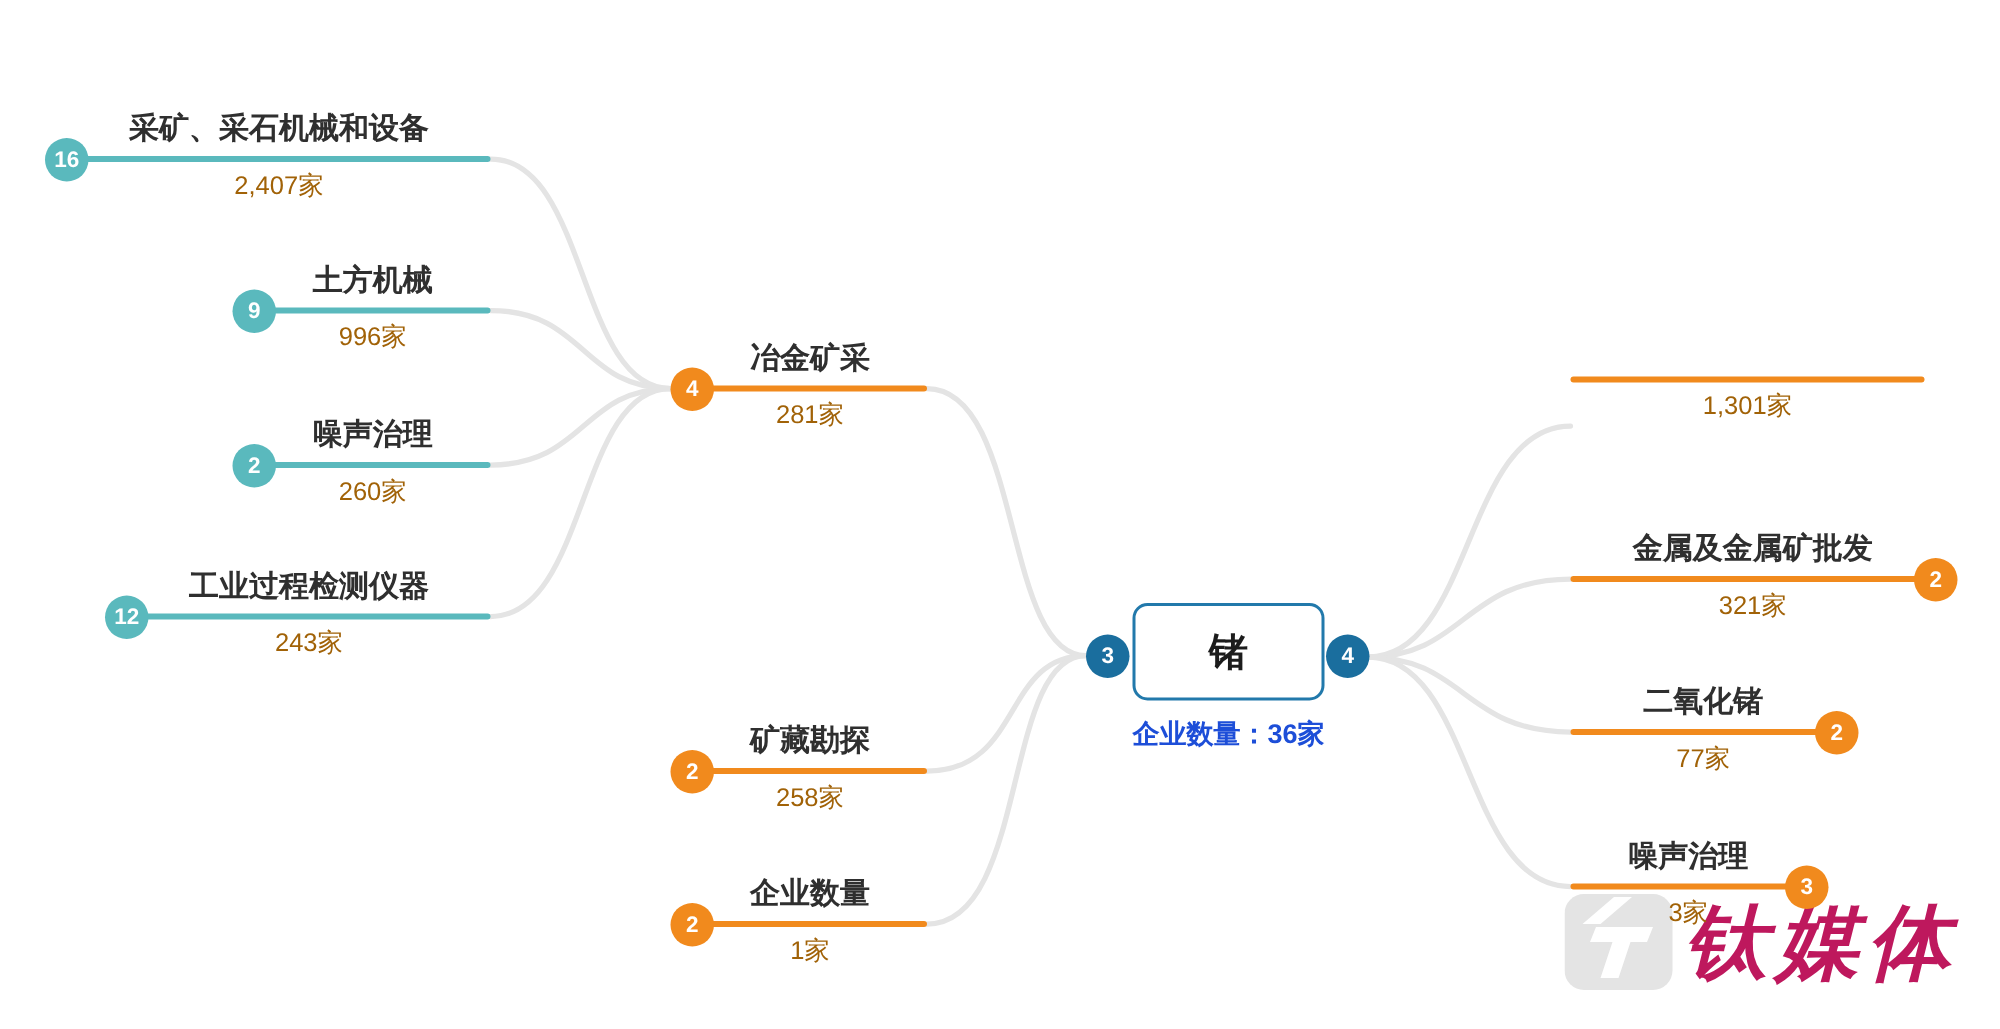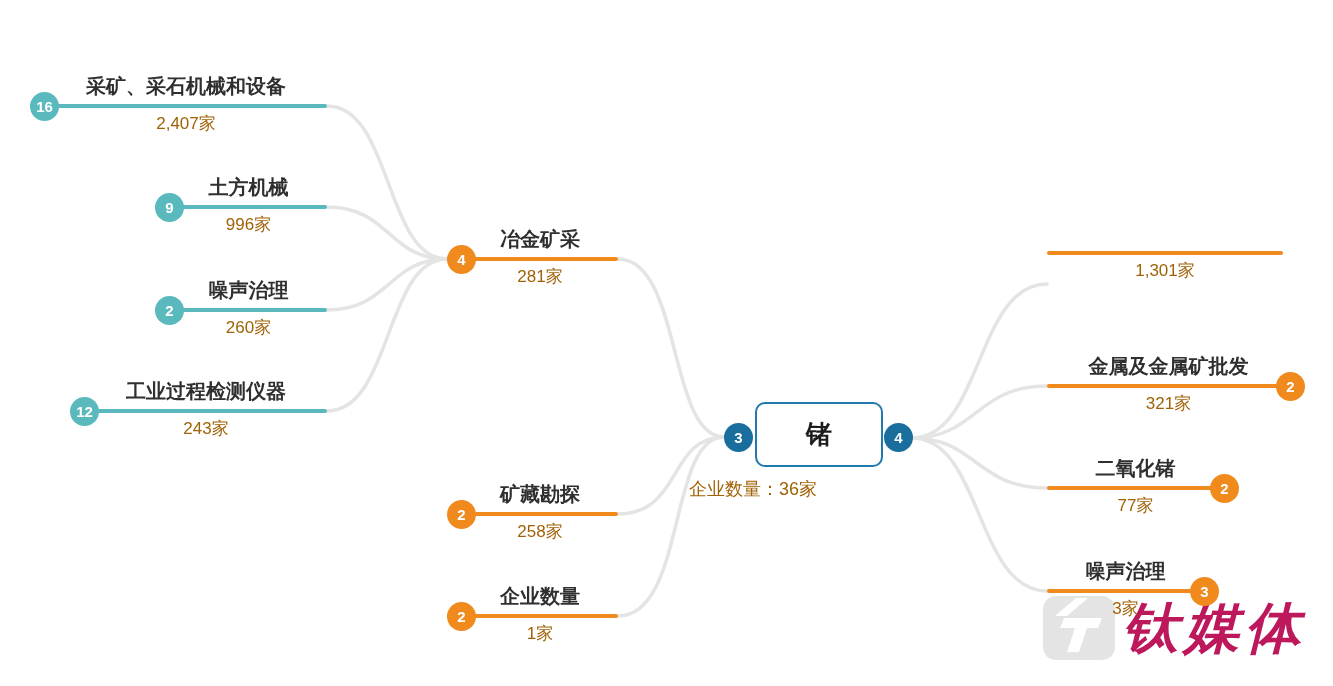--- a/index.html
+++ b/index.html
@@ -41,21 +41,21 @@
     background:#ffffff;border:2px solid #2279ab;border-radius:10px;box-sizing:border-box;
     display:flex;align-items:center;justify-content:center;
   }
   .center-title{font-size:26px;font-weight:600;color:#1c1c1c;}
   .center-badge{
     position:absolute;width:29px;height:29px;border-radius:50%;background:#1a6e9e;
     color:#fff;font-size:15px;font-weight:bold;line-height:29px;text-align:center;z-index:3;
   }
   .center-subtitle{
     position:absolute;left:689px;top:477px;width:260px;z-index:2;
-    font-size:18px;color:#a16207;white-space:nowrap;
+    font-size:18px;color:#1d4ed8;text-align:center;white-space:nowrap;font-weight:bold;
   }
 </style>
 </head>
 <body>
 
 <div id="stage">
 
   <div class="watermark">
     <svg width="74" height="68">
       <rect x="0" y="2" width="72" height="64" rx="13" fill="#e4e4e4"></rect>

